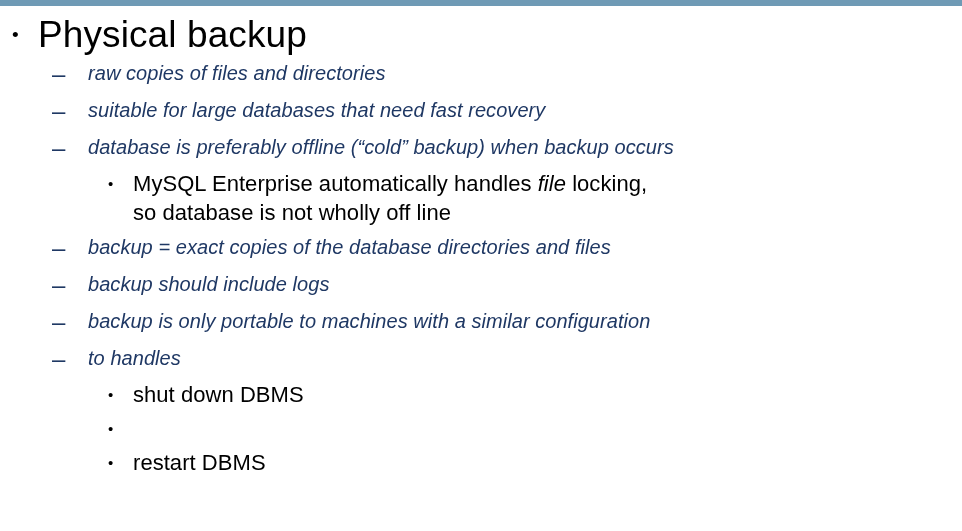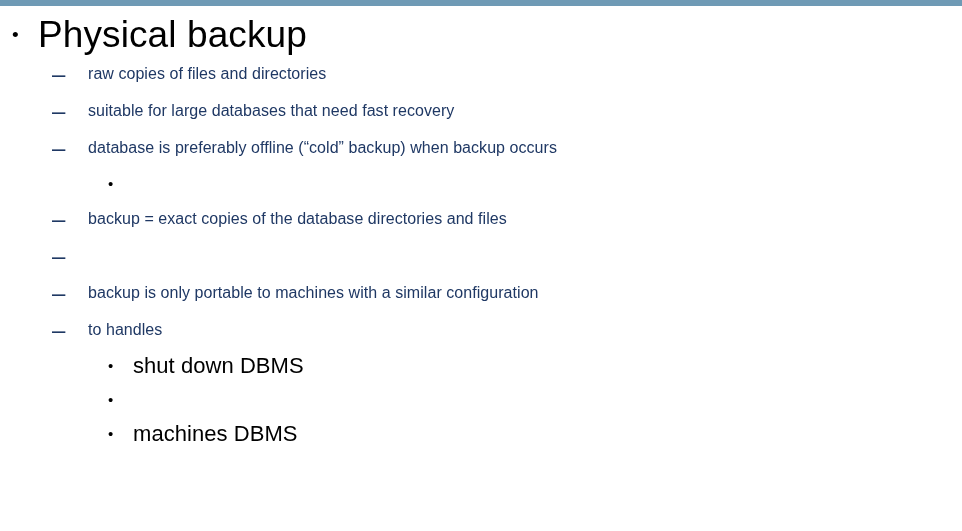--- a/index.html
+++ b/index.html
@@ -76,24 +76,25 @@
   .lvl2 .marker {
     color: #1F3864;
     font-size: 24px;
     line-height: 31px;
     width: 36px;
     flex: 0 0 36px;
     box-sizing: border-box;
   }
   .lvl2 .text {
     color: #1F3864;
-    font-size: 16px;
+    font-size: 20px;
     line-height: 31px;
     letter-spacing: 0.05px;
     white-space: pre-wrap;
+    font-style: italic;
   }
 
   
   .lvl3 {
     padding-left: 108px;
     margin-bottom: 5px;
   }
   .lvl3 .marker {
     color: #000000;
     font-size: 15px;
@@ -137,29 +138,32 @@
       <span class="text">suitable for large databases that need fast recovery</span>
     </div>
 
     <div class="row lvl2">
       <span class="marker">–</span>
       <span class="text">database is preferably offline (“cold” backup) when backup occurs</span>
     </div>
 
     <div class="row lvl3">
       <span class="marker">•</span>
+      <span class="text"><span>MySQL Enterprise automatically handles </span><em>file</em><span> locking,
+so database is not wholly off line</span></span>
     </div>
 
     <div class="row lvl2">
       <span class="marker">–</span>
       <span class="text">backup = exact copies of the database directories and files</span>
     </div>
 
     <div class="row lvl2">
       <span class="marker">–</span>
+      <span class="text">backup should include logs</span>
     </div>
 
     <div class="row lvl2">
       <span class="marker">–</span>
       <span class="text">backup is only portable to machines with a similar configuration</span>
     </div>
 
     <div class="row lvl2">
       <span class="marker">–</span>
       <span class="text">to handles</span>
@@ -169,17 +173,17 @@
       <span class="marker">•</span>
       <span class="text">shut down DBMS</span>
     </div>
 
     <div class="row lvl3">
       <span class="marker">•</span>
     </div>
 
     <div class="row lvl3">
       <span class="marker">•</span>
-      <span class="text">machines DBMS</span>
+      <span class="text">restart DBMS</span>
     </div>
 
   </div>
 </div>
 
 </body></html>

